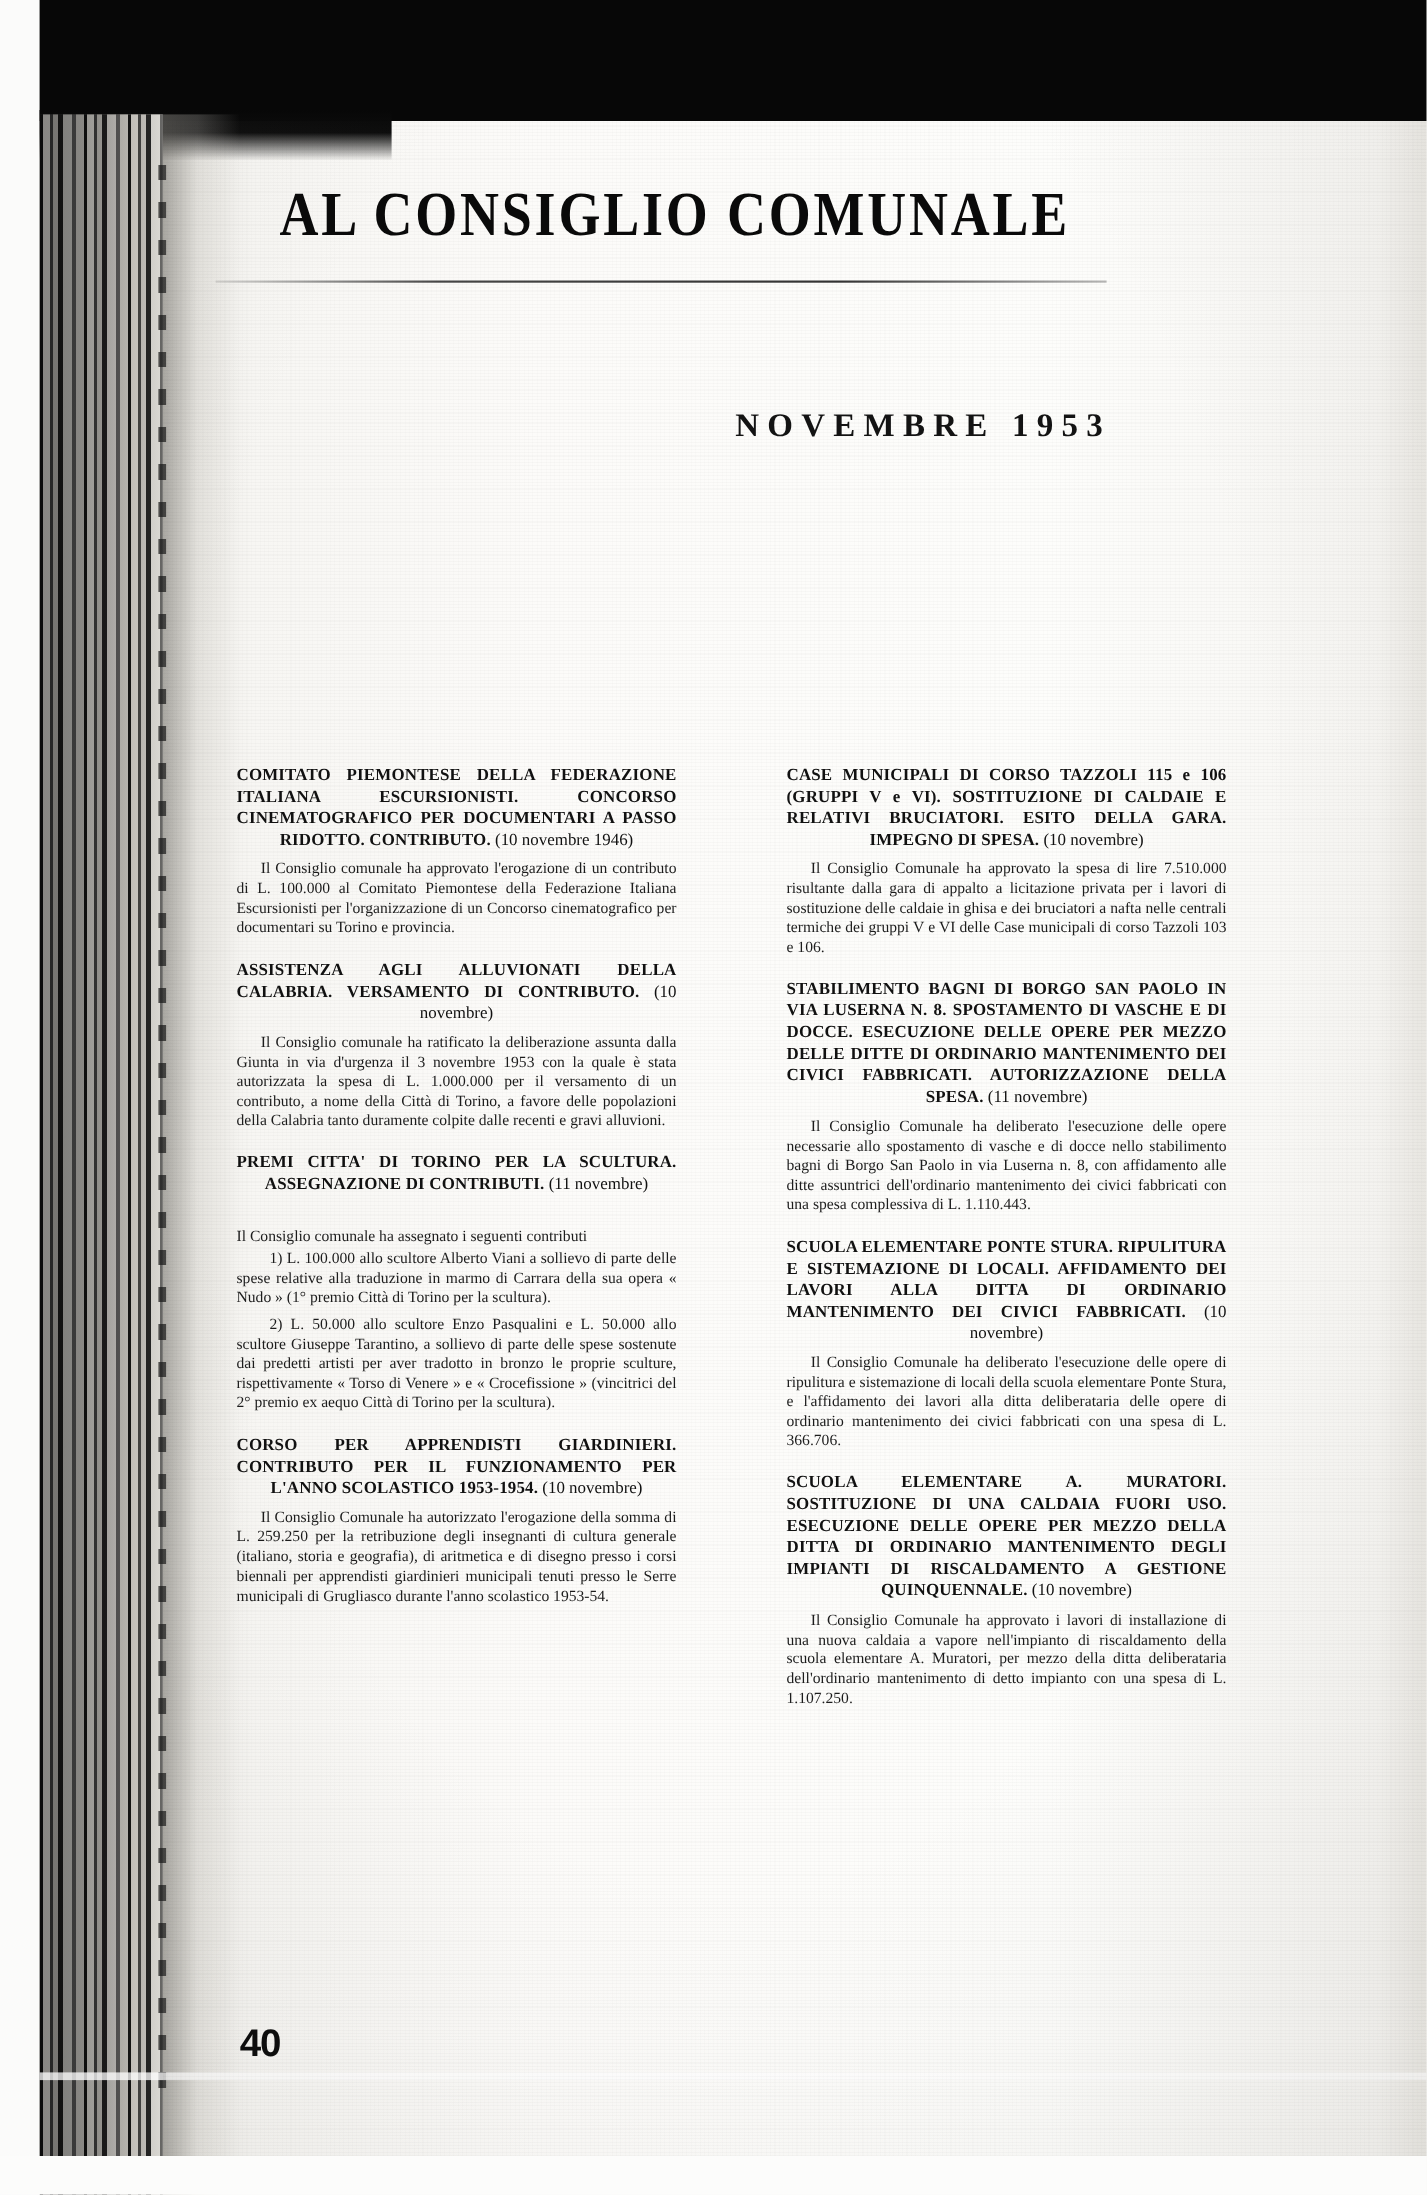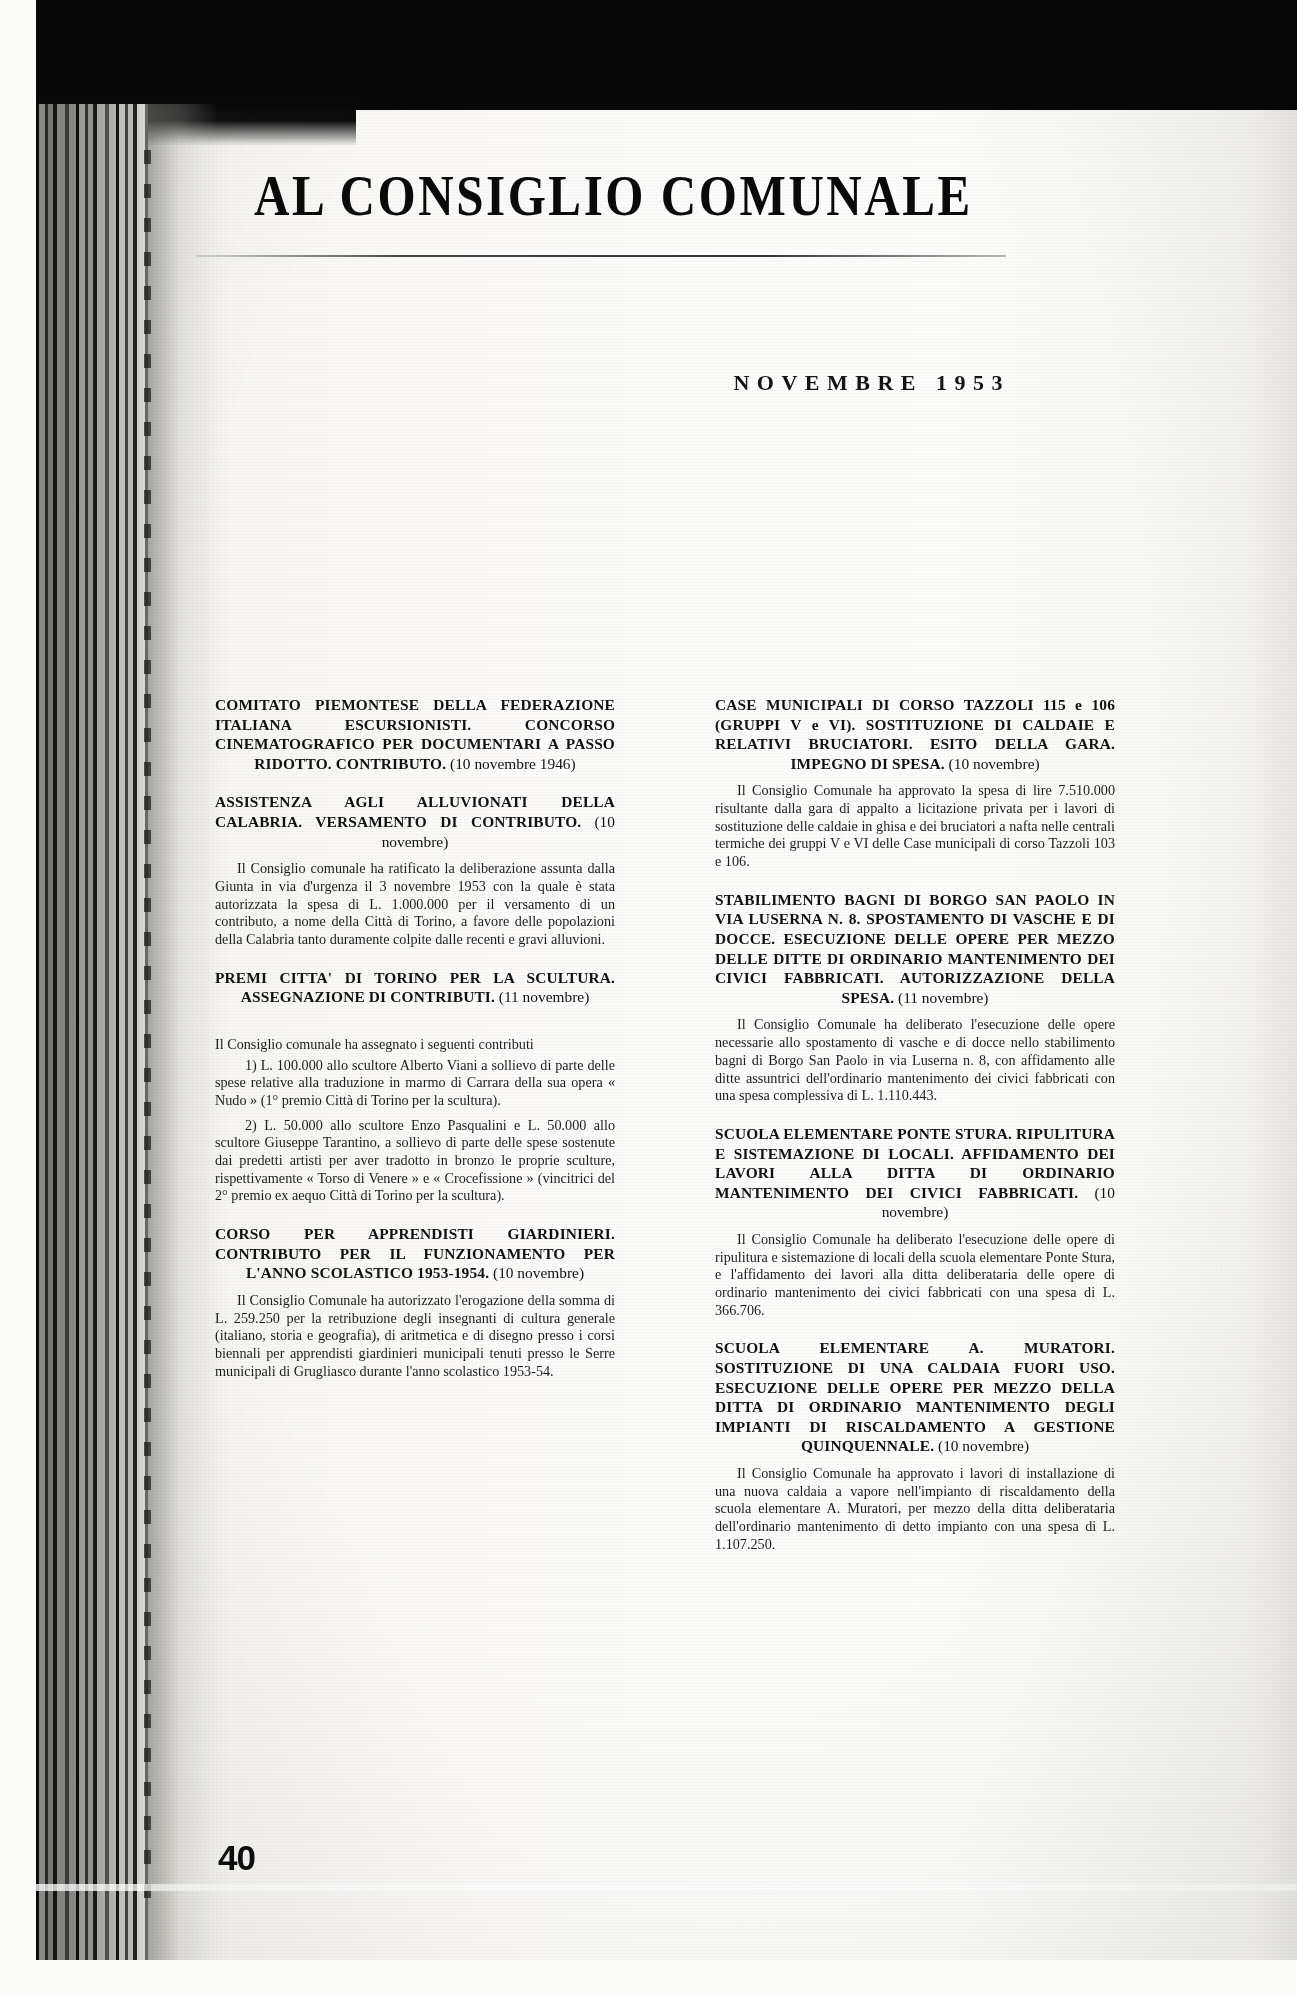--- a/index.html
+++ b/index.html
@@ -92,21 +92,21 @@
   }
   .masthead-rule{
     position:absolute;left:196px;top:255px;width:810px;height:2px;
     background:linear-gradient(90deg,rgba(60,60,60,0.15) 0%,rgba(40,40,40,0.85) 25%,rgba(30,30,30,0.9) 70%,rgba(60,60,60,0.35) 100%);
   }
   .issue-date{
     position:absolute;left:600px;top:370px;width:410px;
     text-align:right;
     font-family:"Liberation Serif", serif;
     font-weight:700;
-    font-size:22px;
+    font-size:30px;
     letter-spacing:7.5px;
     color:#131313;
     white-space:nowrap;
   }
 
   .columns{
     position:absolute;left:215px;top:695px;width:915px;height:1135px;
   }
   .col{
     position:absolute;top:0;width:400px;height:1135px;
@@ -188,20 +188,21 @@
 <div id="content">
 
   <div class="masthead">AL CONSIGLIO COMUNALE</div>
   <div class="masthead-rule"></div>
   <div class="issue-date">NOVEMBRE 1953</div>
 
   <div class="columns">
     <div class="col col-left">
         <div class="art">
           <div class="art-title">COMITATO PIEMONTESE DELLA FEDERAZIONE ITALIANA ESCURSIONISTI. CONCORSO CINEMATOGRAFICO PER DOCUMENTARI A PASSO RIDOTTO. CONTRIBUTO.<span class="date"> (10 novembre 1946)</span></div>
+          <p class="art-p">Il Consiglio comunale ha approvato l'erogazione di un contributo di L. 100.000 al Comitato Piemontese della Federazione Italiana Escursionisti per l'organizzazione di un Concorso cinematografico per documentari su Torino e provincia.</p>
         </div>
         <div class="art">
           <div class="art-title">ASSISTENZA AGLI ALLUVIONATI DELLA CALABRIA. VERSAMENTO DI CONTRIBUTO.<span class="date"> (10 novembre)</span></div>
           <p class="art-p">Il Consiglio comunale ha ratificato la deliberazione assunta dalla Giunta in via d'urgenza il 3 novembre 1953 con la quale è stata autorizzata la spesa di L. 1.000.000 per il versamento di un contributo, a nome della Città di Torino, a favore delle popolazioni della Calabria tanto duramente colpite dalle recenti e gravi alluvioni.</p>
         </div>
         <div class="art">
           <div class="art-title">PREMI CITTA' DI TORINO PER LA SCULTURA. ASSEGNAZIONE DI CONTRIBUTI.<span class="date"> (11 novembre)</span></div>
           <p class="art-p art-lead tight">Il Consiglio comunale ha assegnato i seguenti contributi</p>
           <p class="art-p art-num">1) L. 100.000 allo scultore Alberto Viani a sollievo di parte delle spese relative alla traduzione in marmo di Carrara della sua opera « Nudo » (1° premio Città di Torino per la scultura).</p>
           <p class="art-p art-num">2) L. 50.000 allo scultore Enzo Pasqualini e L. 50.000 allo scultore Giuseppe Tarantino, a sollievo di parte delle spese sostenute dai predetti artisti per aver tradotto in bronzo le proprie sculture, rispettivamente « Torso di Venere » e « Crocefissione » (vincitrici del 2° premio ex aequo Città di Torino per la scultura).</p>

